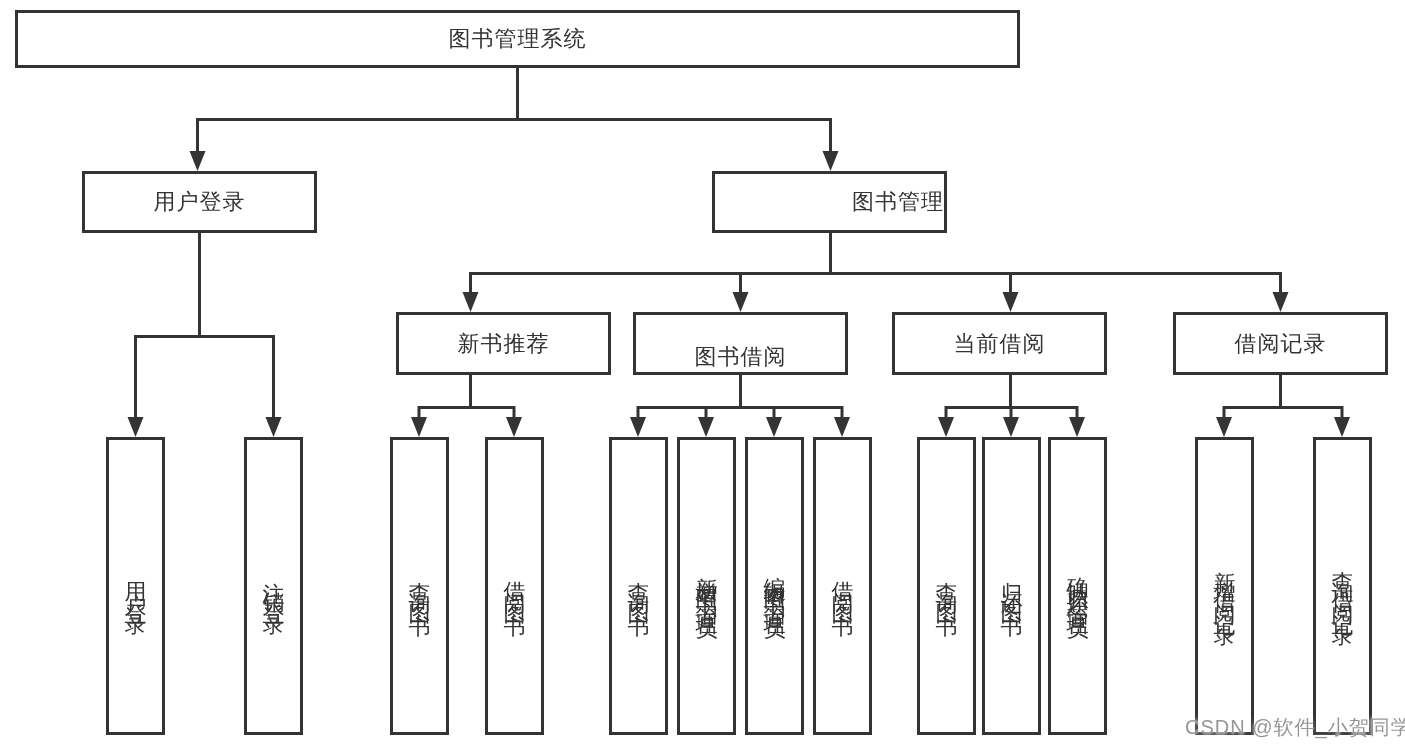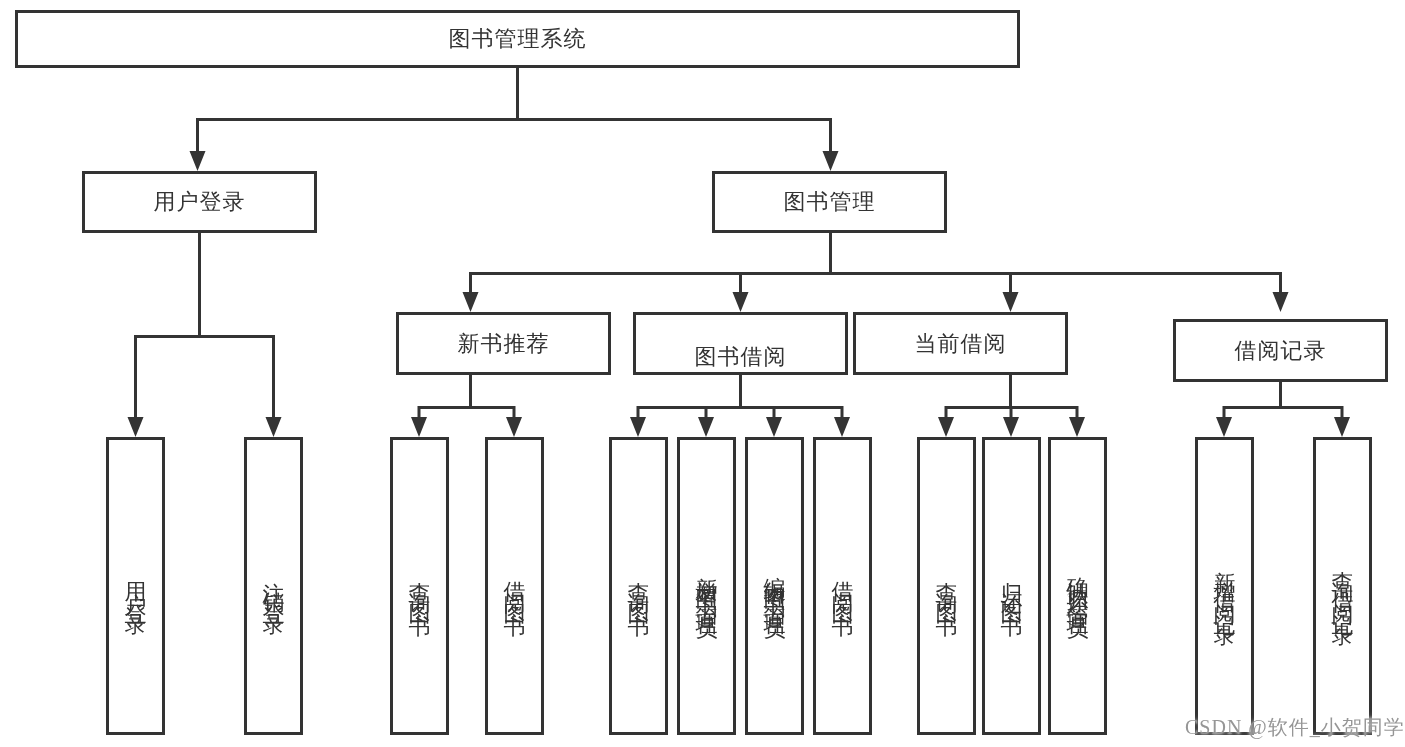--- a/index.html
+++ b/index.html
@@ -2,21 +2,21 @@
 <html><head>
 <meta charset="utf-8">
 <title>Diagram</title>
 <style>
   html, body { margin: 0; padding: 0; background: #ffffff; }
   .canvas {
     position: relative;
     width: 1405px;
     height: 747px;
     background: #ffffff;
-    font-family: Liberation Serif, serif;
+    font-family: Liberation Sans, sans-serif;
     overflow: hidden;
   }
   svg.connectors {
     position: absolute;
     left: 0; top: 0;
     width: 1405px; height: 747px;
   }
   .connector-stroke {
     fill: none;
     stroke: #343434;
@@ -35,25 +35,25 @@
     font-size: 22px;
     letter-spacing: 1px;
     text-align: center;
   }
   .node.root   { left: 15px;  top: 10px;  width: 1005px; height: 58px; }
   .node.lvl2   { top: 171px;  width: 235px; height: 62px; }
   .node.lvl3   { top: 312px;  width: 215px; height: 63px; }
   .node.leaf   { top: 437px;  width: 59px;  height: 298px; }
 
   #n-user-login  { left: 82px; }
-  #n-book-mgmt   { left: 712px; }
+  #n-book-mgmt   { left: 712px; justify-content: flex-end; }
   #n-new-book    { left: 363px; margin-left: 33px; }
   #n-book-borrow { left: 633px; align-items: flex-end; }
-  #n-cur-borrow  { left: 853px; justify-content: center; }
-  #n-borrow-rec  { left: 1173px; margin-top: 7px; }
+  #n-cur-borrow  { left: 892px; justify-content: center; }
+  #n-borrow-rec  { left: 1173px; }
 
   #l-user-login  { left: 106px; }
   #l-logout      { left: 244px; }
   #l-rec-query   { left: 390px; }
   #l-rec-borrow  { left: 485px; }
   #l-bb-query    { left: 609px; }
   #l-bb-add      { left: 677px; }
   #l-bb-edit     { left: 745px; }
   #l-bb-borrow   { left: 813px; }
   #l-cb-query    { left: 917px; }

